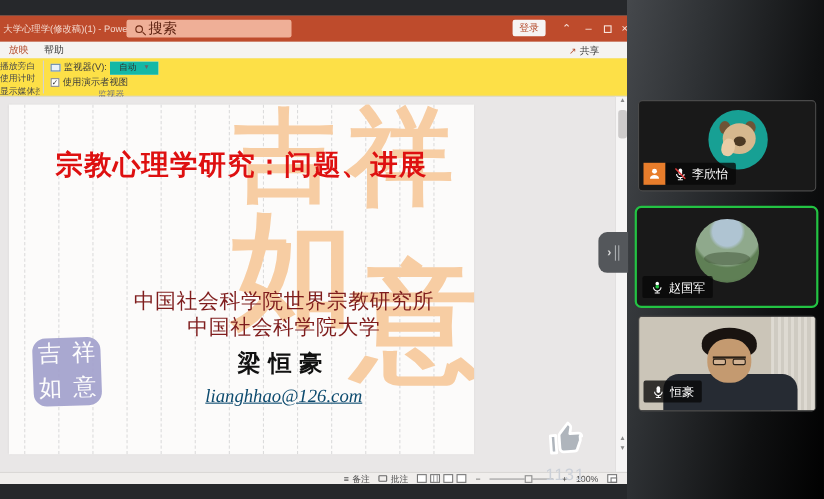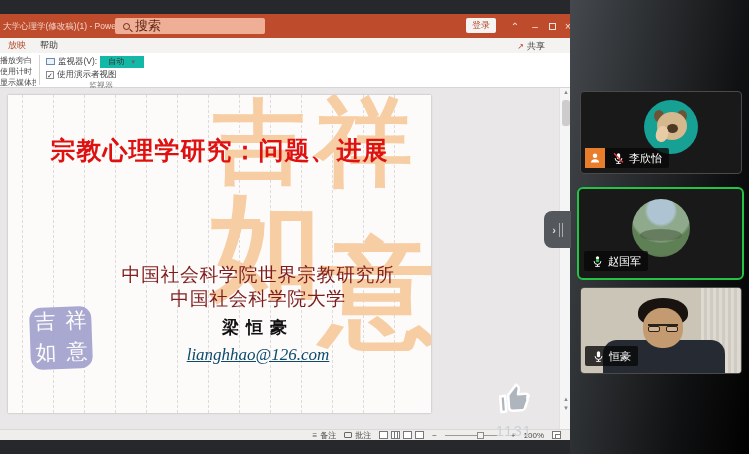--- a/index.html
+++ b/index.html
@@ -31,21 +31,21 @@
   .wb-ribbon { left:506px; } .wb-min { left:526px; } .wb-restore { left:543px; } .wb-close { left:559px; }
   .restore-glyph { width:7px; height:7px; border:1px solid #F8E4DC; }
 
   .tabs-row { position:absolute; left:0; top:24px; width:100%; height:15px; background:#F5F3F1; display:flex;
               align-items:center; gap:14px; padding-left:8px; }
   .rtab { font-size:9px; color:#3B3B3B; }
   .rtab.active { color:#B34A2B; }
   .share-btn { position:absolute; right:30px; top:26px; font-size:9px; color:#444; display:flex; gap:3px; align-items:center; }
   .share-arrow { color:#B34A2B; font-size:8px; }
 
-  .ribbon { position:absolute; left:0; top:39px; width:100%; height:35px; background:#ffffff; border-bottom:1px solid #D8D6D4; }
+  .ribbon { position:absolute; left:0; top:39px; width:100%; height:35px; background:#fde047; border-bottom:1px solid #D8D6D4; }
   .settings-col { position:absolute; left:0; top:2px; width:36px; overflow:hidden; }
   .settings-col div { font-size:8px; color:#4A4A4A; line-height:11px; white-space:nowrap; }
   .ribbon-divider { position:absolute; left:39px; top:2px; width:1px; height:30px; background:#D5D2D0; }
   .mon-group { position:absolute; left:46px; top:2px; width:130px; }
   .mon-row { display:flex; align-items:center; gap:3px; height:13px; }
   .mon-icon { width:9px; height:7px; border:1px solid #6A8BAD; background:#EAF2FA; }
   .mon-label { font-size:8.5px; color:#3C3C3C; white-space:nowrap; }
   .mon-combo { width:44px; height:11px; background:#fff; border:6px solid #14b8a6; font-size:8px; color:#333;
                display:flex; align-items:center; justify-content:space-between; padding:0 2px; }
   .caret { font-size:6px; color:#666; }
@@ -56,21 +56,21 @@
 
   
   .slide { position:absolute; left:8px; top:7px; width:423px; height:318px; background:#FCFBFA;
            box-shadow:0 0 2px rgba(0,0,0,.25); overflow:hidden; }
   .dash-line { position:absolute; top:0; bottom:0; width:0; border-left:1px dashed #DCDCDC; }
   .seal-char { position:absolute; font-family:"Liberation Serif", serif; font-weight:bold; color:#F7CDA3; line-height:1; z-index:1; }
   .slide-title { position:absolute; left:0; top:38px; width:100%; text-align:center; color:#DE1010;
                  font-size:25px; font-weight:bold; line-height:35px; letter-spacing:1px; z-index:2; }
   .org-block { position:absolute; left:80px; top:168px; width:340px; text-align:center; z-index:2; }
   .org-line { font-size:19px; color:#7f1d1d; line-height:24px; letter-spacing:0.5px; }
-  .author { margin-top:5px; font-size:17px; font-weight:bold; color:#111; letter-spacing:7px; }
+  .author { margin-top:5px; font-size:21px; font-weight:bold; color:#111; letter-spacing:7px; }
   .email { margin-top:6px; font-family:"Liberation Serif", serif; font-style:italic; font-size:17px;
            color:#0c4a6e; text-decoration:underline; }
   .stamp { position:absolute; left:22px; top:212px; width:62px; height:62px; background:#A3A1CD; border-radius:12px;
            transform:rotate(-2deg); display:grid; grid-template-columns:1fr 1fr; z-index:2; opacity:.92; }
   .stamp span { color:#FDFDFD; font-size:21px; line-height:29px; text-align:center; font-family:"Liberation Serif", serif; }
 
   
   .vscroll { position:absolute; left:559px; top:74px; width:12px; height:341px; background:#F6F5F5; border-left:1px solid #E2E0E0; }
   .vs-up { position:absolute; left:0; top:1px; width:12px; text-align:center; font-size:6px; color:#8A8A8A; }
   .vs-thumb { position:absolute; left:2px; top:12px; width:8px; height:26px; background:#CDCBCB; border-radius:3px; }

